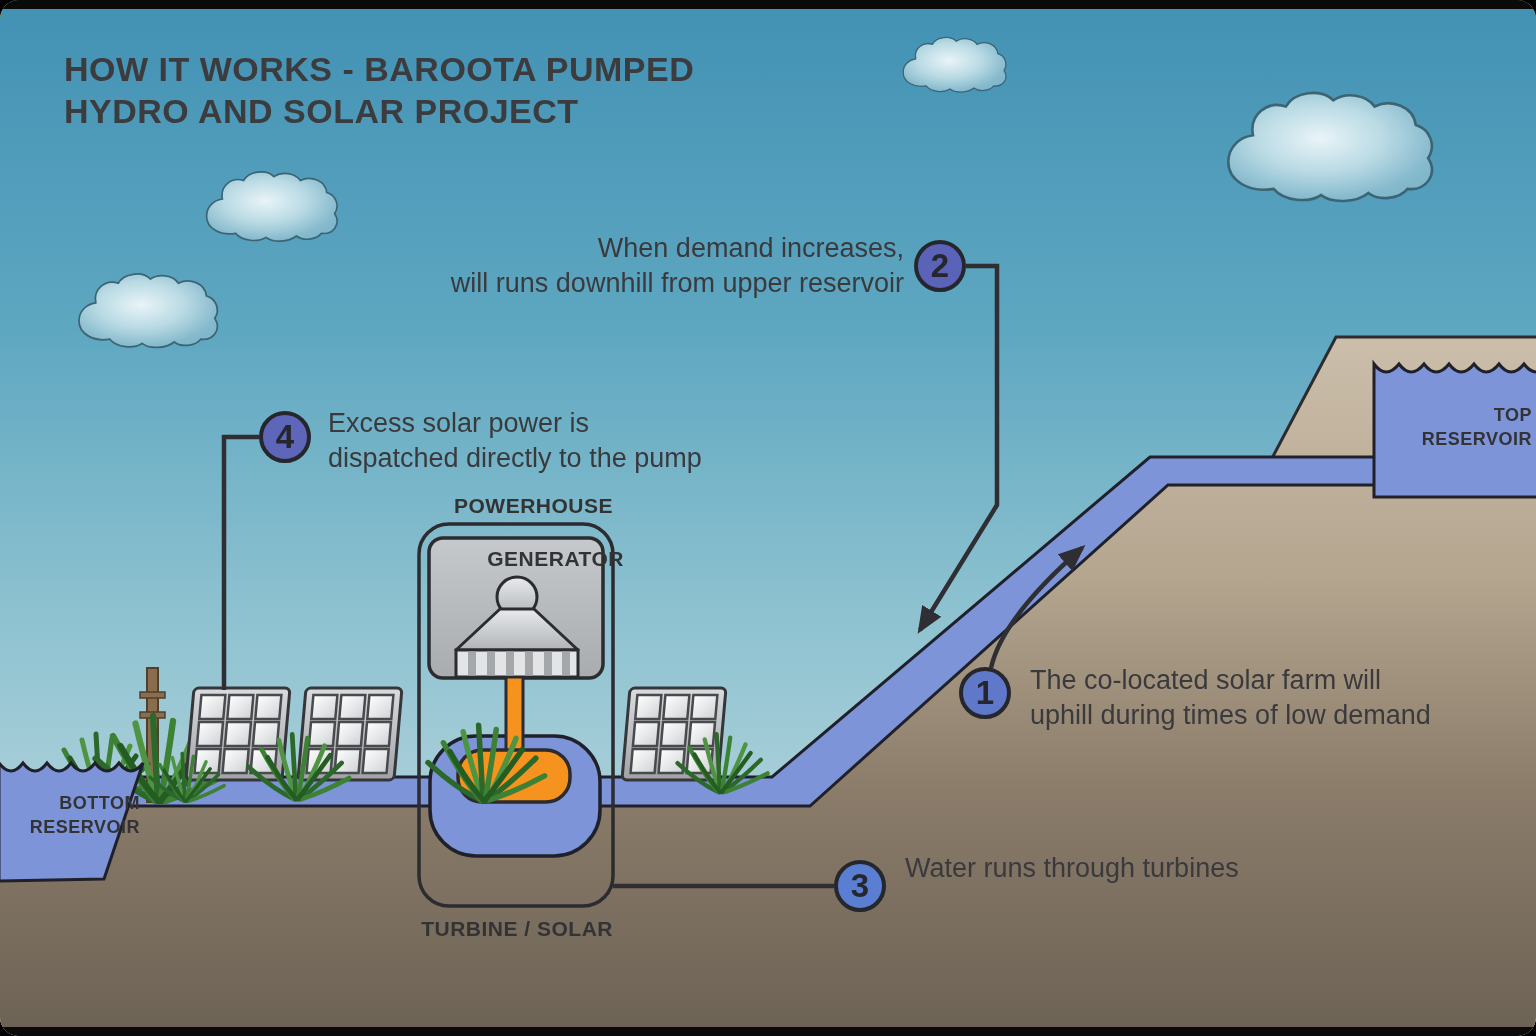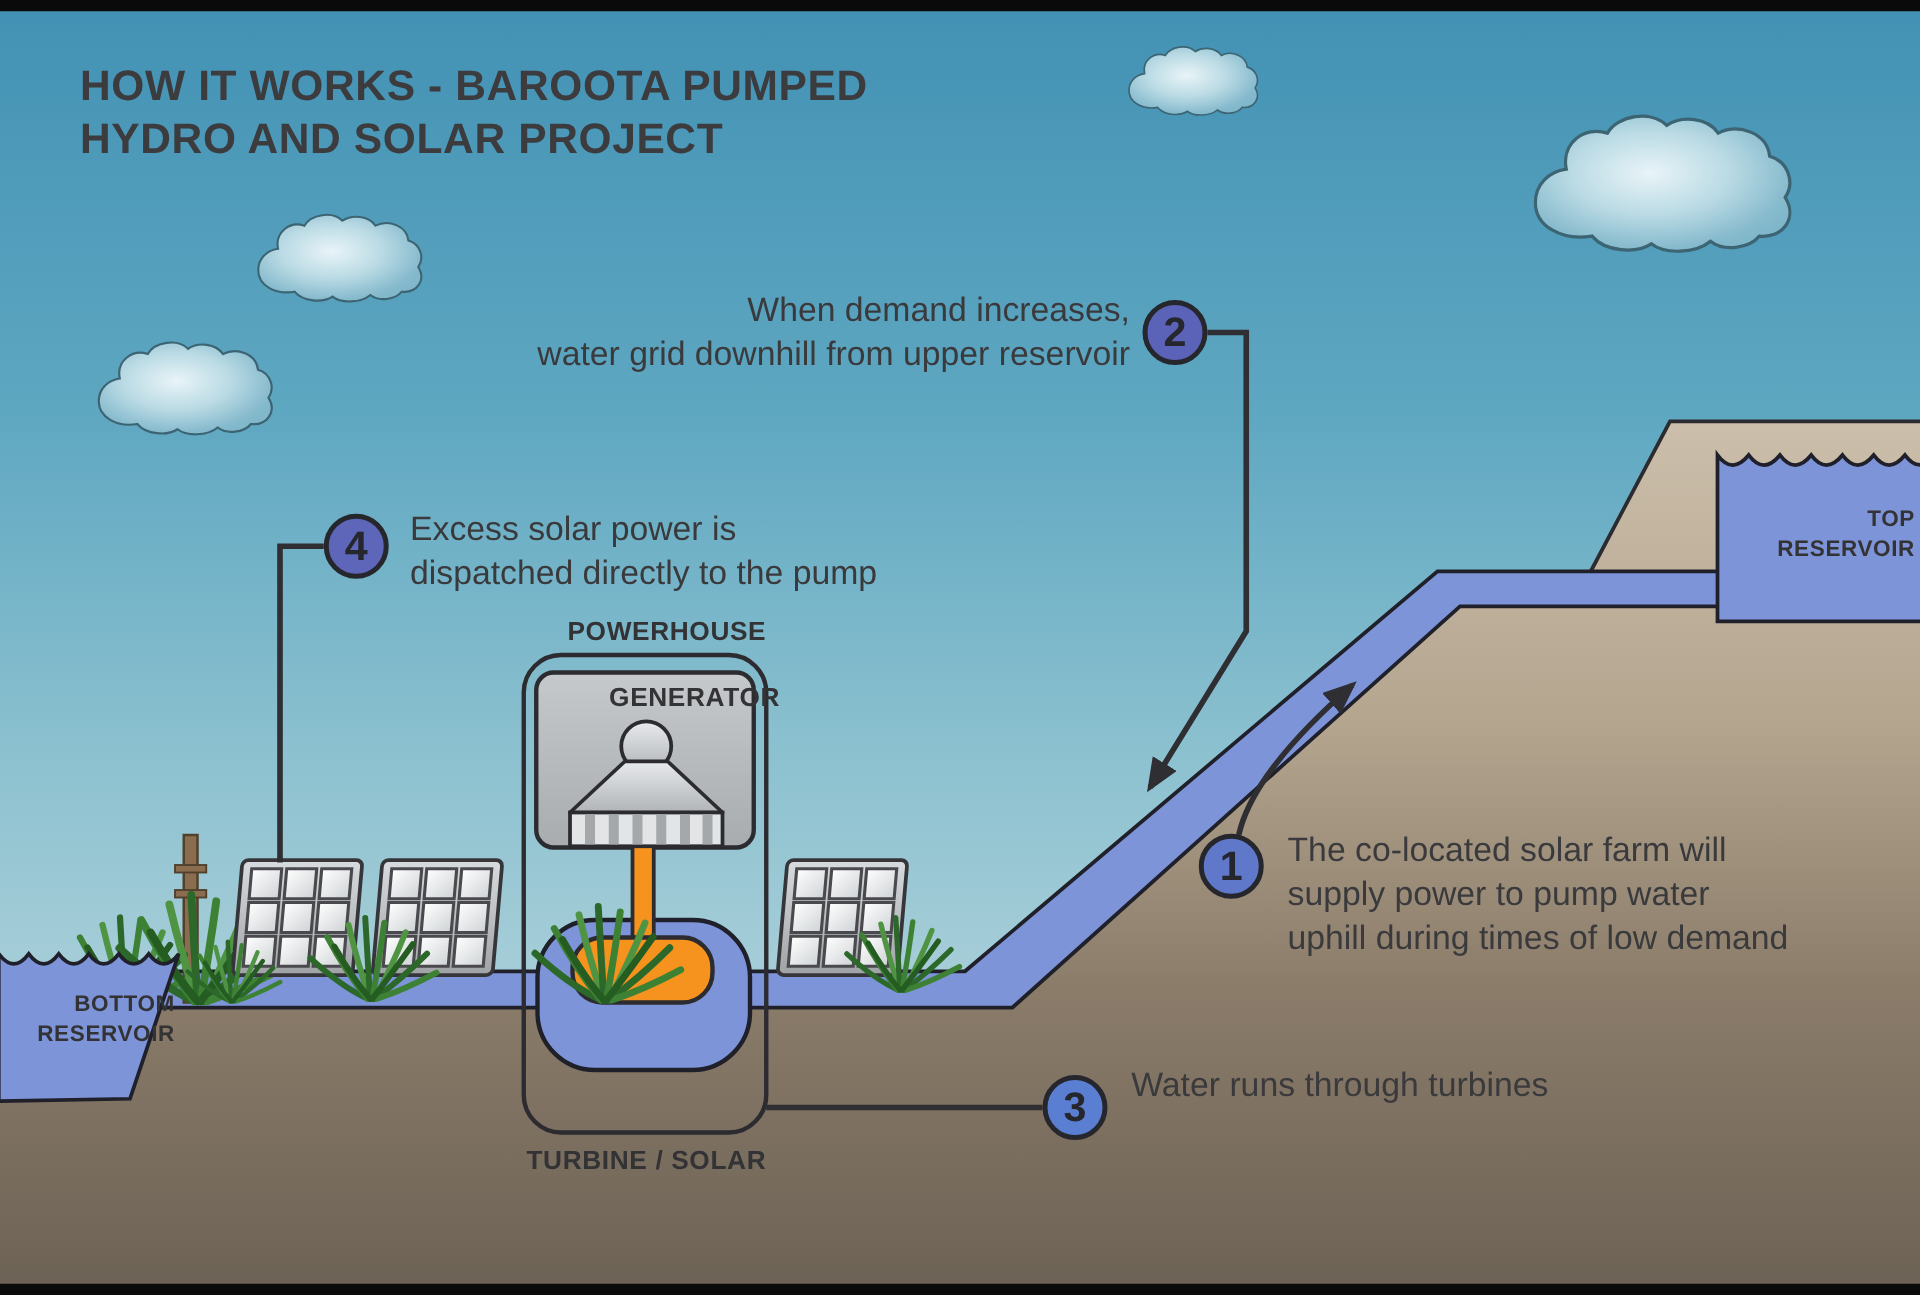--- a/index.html
+++ b/index.html
@@ -1,17 +1,17 @@
 <!DOCTYPE html>
 <html><head>
 <meta charset="utf-8">
 <style>
   html,body{margin:0;padding:0;background:#000;}
   .stage{position:relative;width:1536px;height:1036px;overflow:hidden;
-         font-family:"Liberation Sans",sans-serif;background:#eab308;}
+         font-family:"Liberation Sans",sans-serif;background:#eab308;border-radius:19px;}
   .stage svg.scene{position:absolute;left:0;top:0;}
   .txt{position:absolute;color:#3a3a3d;}
   .title{left:64px;top:48px;font-size:34px;font-weight:700;color:#3c3c3f;
          line-height:42px;letter-spacing:0.5px;}
   .callout{font-size:27px;line-height:35px;}
   .t2{right:632px;top:231px;text-align:right;}
   .t4{left:328px;top:406px;}
   .t1{left:1030px;top:663px;}
   .t3{left:905px;top:851px;}
   .maplabel{position:absolute;font-weight:700;color:#333336;text-align:right;
@@ -182,31 +182,30 @@
   <rect x="0" y="1027" width="1536" height="9" fill="#0a0a0a"></rect>
 </svg>
 
 <div class="txt title">
   <div>HOW IT WORKS - BAROOTA PUMPED</div>
   <div>HYDRO AND SOLAR PROJECT</div>
 </div>
 
 <div class="txt callout t2">
   <div>When demand increases,</div>
-  <div>water grid downhill from upper reservoir</div>
+  <div>will runs downhill from upper reservoir</div>
 </div>
 
 <div class="txt callout t4">
   <div>Excess solar power is</div>
   <div>dispatched directly to the pump</div>
 </div>
 
 <div class="txt callout t1">
   <div>The co-located solar farm will</div>
-  <div>supply power to pump water</div>
   <div>uphill during times of low demand</div>
 </div>
 
 <div class="txt callout t3">
   <div>Water runs through turbines</div>
 </div>
 
 <div class="maplabel lbl-powerhouse">POWERHOUSE</div>
 <div class="maplabel lbl-generator">GENERATOR</div>
 <div class="maplabel lbl-turbine">TURBINE / SOLAR</div>

